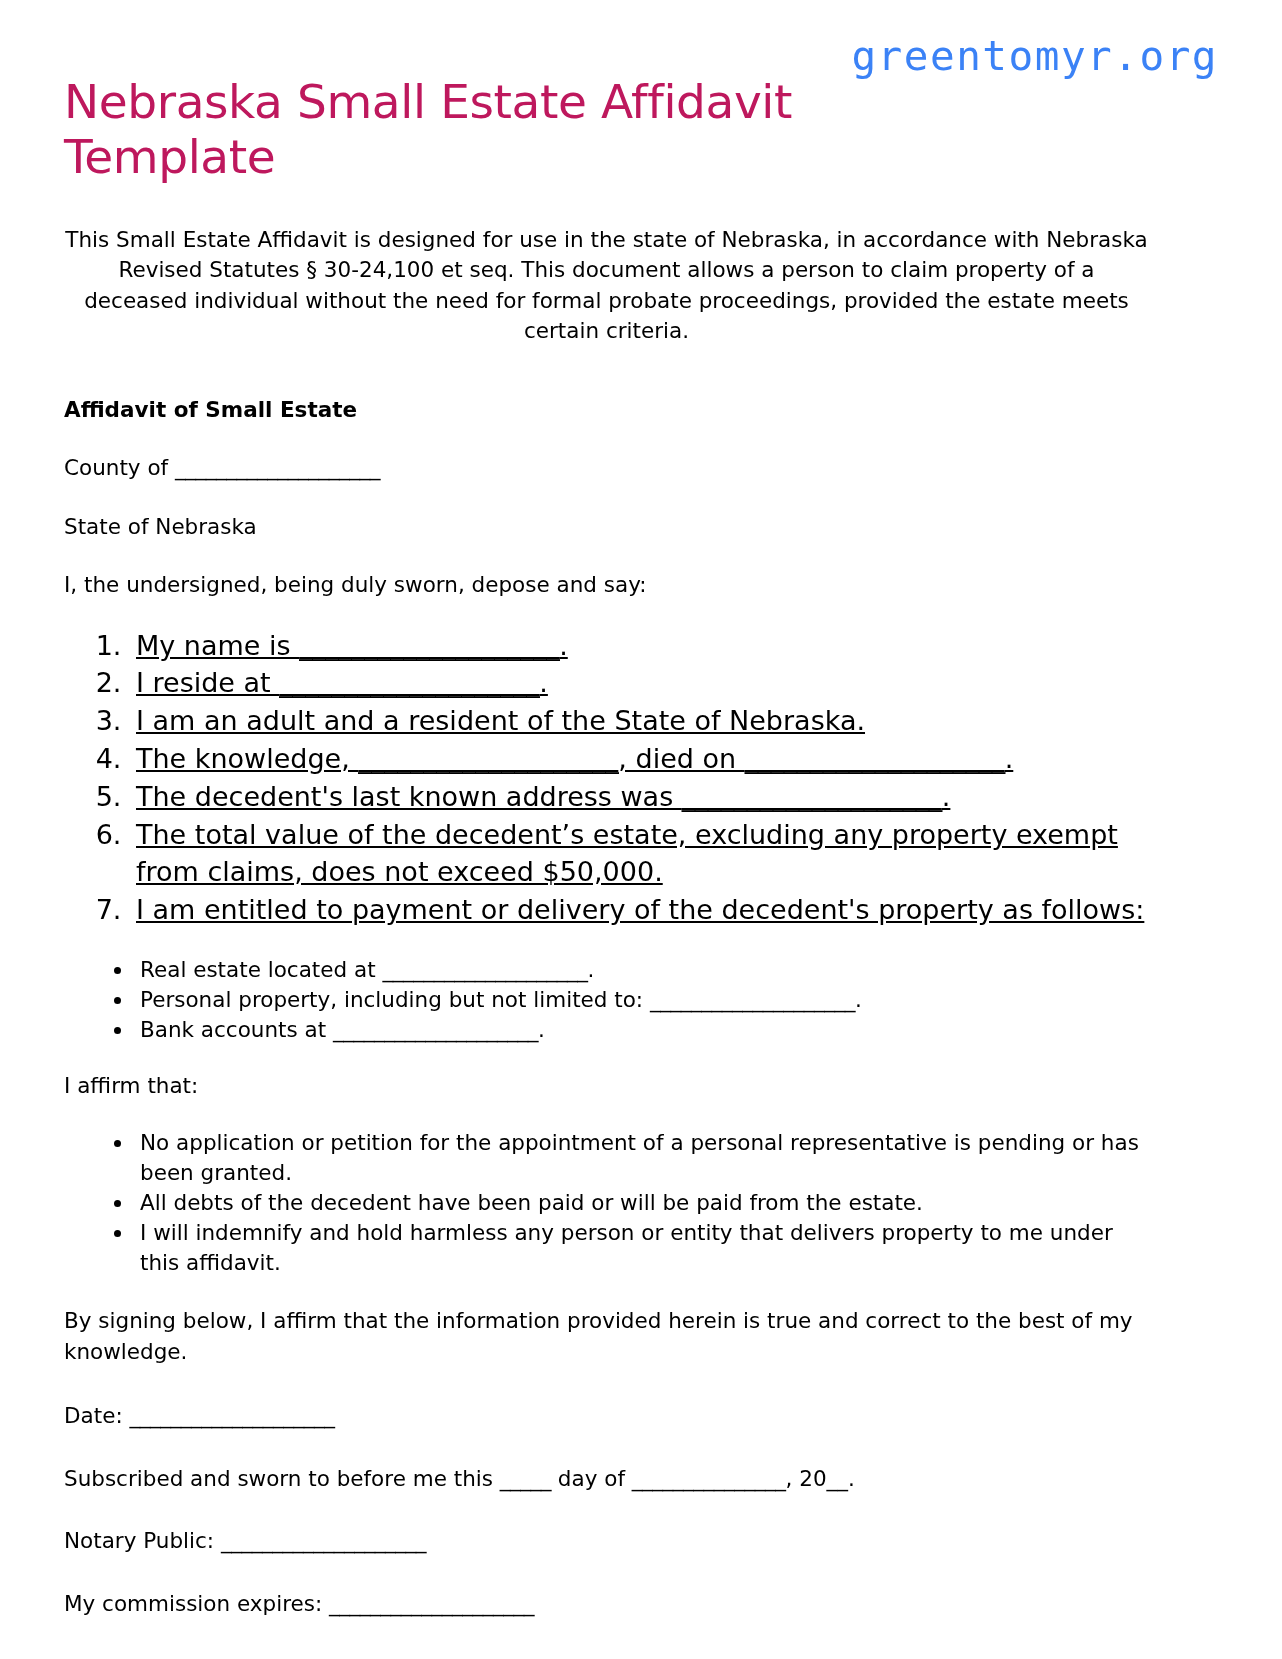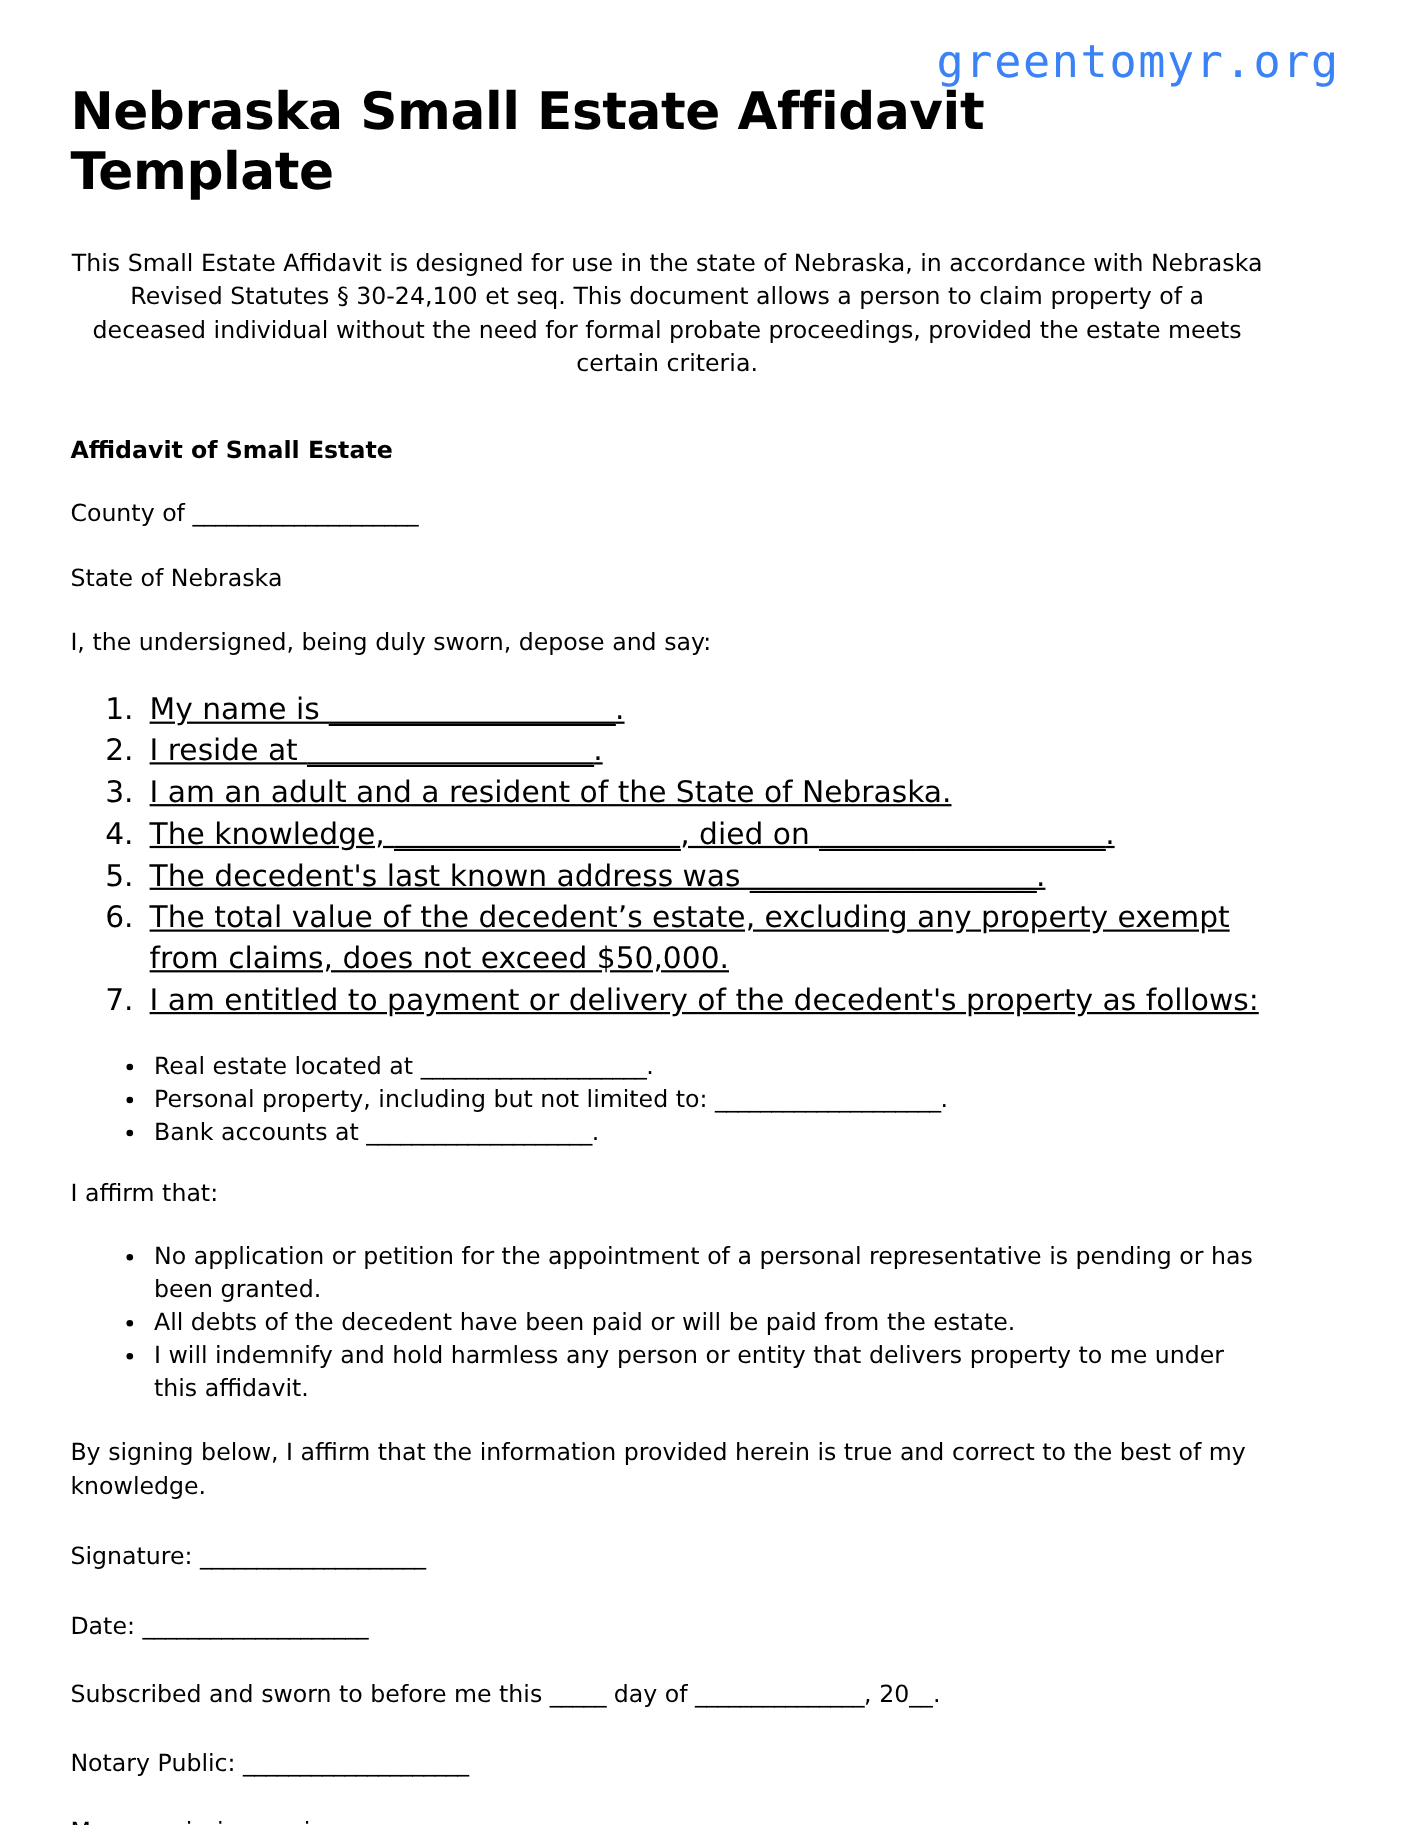--- a/index.html
+++ b/index.html
@@ -39,25 +39,25 @@
     text-align: right;
   }
 
   
   .doc-title {
     position: relative;
     z-index: 2;
     margin-top: 74px;
     font-family: "DejaVu Sans", "Liberation Sans", sans-serif;
     font-size: 47px;
-    font-weight: bold;
+    font-weight: normal;
     line-height: 1.18;
     letter-spacing: -0.4px;
     max-width: 880px;
-    color: #000000;
+    color: #be185d;
   }
 
   
   .intro {
     margin-top: 40px;
     font-size: 21.5px;
     line-height: 1.42;
     max-width: 1085px;
     text-align: center;
   }
@@ -188,23 +188,20 @@
   <ul class="bullets affirm">
     <li>No application or petition for the appointment of a personal representative is pending or has been granted.</li>
     <li>All debts of the decedent have been paid or will be paid from the estate.</li>
     <li>I will indemnify and hold harmless any person or entity that delivers property to me under this affidavit.</li>
   </ul>
 
   <p class="para">By signing below, I affirm that the information provided herein is true and correct to the best of my knowledge.</p>
 
   <div class="sig-block">
 
-    <div class="sig-line">
-      <span>Signature: </span><span class="blank">____________________</span>
-    </div>
 
     <div class="sig-line">
       <span>Date: </span><span class="blank">____________________</span>
     </div>
 
     <div class="sig-line">
       <span>Subscribed and sworn to before me this </span><span class="blank">_____</span><span> day of </span><span class="blank">_______________</span><span>, 20__.</span>
     </div>
 
     <div class="sig-line">

